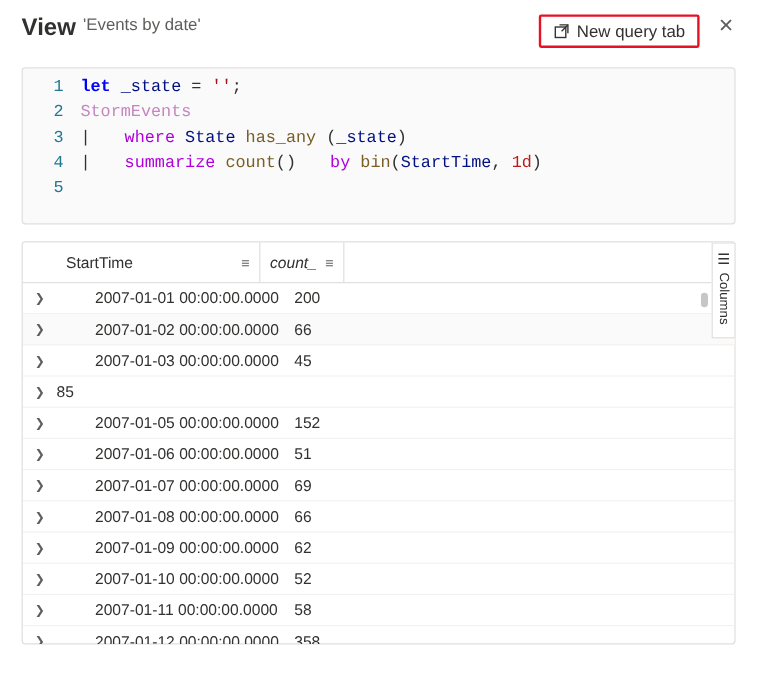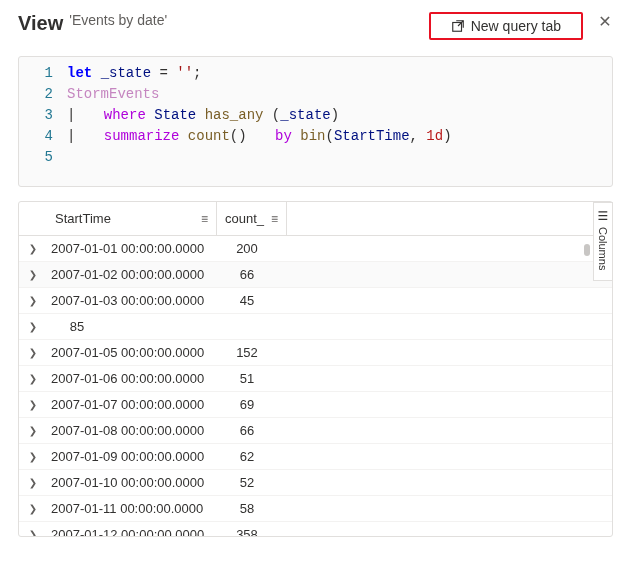--- a/index.html
+++ b/index.html
@@ -1,48 +1,48 @@
 <!DOCTYPE html>
 <html><head>
   <meta charset="utf-8">
   <style>
     * { box-sizing: border-box; margin: 0; padding: 0; }
     body { font-family: "Segoe UI", Arial, sans-serif; background: #fff; color: #323130; width: 631px; height: 566px; overflow: hidden; }
     .head { display: flex; padding: 12px 18px 10px 18px; }
     .head-title { font-size: 20px; font-weight: 600; color: #323130; }
     .head-quoted { font-size: 14px; font-weight: 400; color: #605e5c; margin-left: 6px; }
     .spacer { flex: 1; }
-    .nqt { display: flex; align-items: center; gap: 6px; border: 2px solid #e81123; padding: 4px 20px; cursor: pointer; font-size: 14px; color: #323130; border-radius: 2px; }
+    .nqt { display: flex; align-items: center; gap: 6px; border: 2px solid #e81123; padding: 4px 10px; cursor: pointer; font-size: 14px; color: #323130; border-radius: 2px; }
     .close { margin-left: 14px; font-size: 16px; color: #605e5c; cursor: pointer; width: 16px; text-align: center; }
     .code-pane { margin: 6px 18px 14px 18px; border: 1px solid #e1dfdd; border-radius: 3px; background: #fafafa; font-family: Consolas, "Courier New", monospace; font-size: 14px; line-height: 1.5; padding: 6px 10px 18px 10px; }
     .code-line { display: flex; }
     .ln { width: 24px; text-align: right; color: #237893; flex-shrink: 0; margin-right: 14px; user-select:none; }
     .tok-kw { color: #0000ff; font-weight: bold; }
     .tok-ent { color: #001080; }
     .tok-op { color: #af00db; padding-left: 20px; }
     .tok-fn { color: #795e26; }
     .tok-px { color: #c586c0; }
     .tok-str { color: #a31515; }
     .tok-num { color: #b91c1c; }
     .grid-wrap { margin: 0 18px 0 18px; border: 1px solid #e1dfdd; border-radius: 3px; position: relative; }
     .cols-tab { position: absolute; right: -1px; top: 0; width: 20px; background:#fff; border: 1px solid #e1dfdd; text-align: center; padding: 6px 2px 8px 2px; font-size: 11px; }
     .cols-tab .ico { font-size: 12px; display:block; margin-bottom: 4px; }
     .cols-tab .lbl { writing-mode: vertical-rl; font-size: 11px; color: #323130; }
     .thead { display: flex; border-bottom: 1px solid #e1dfdd; font-size: 13px; color: #323130; font-weight: 400; height: 34px; align-items: center; padding-right: 24px; }
     .th-exp { width: 28px; }
     .th { display:flex; align-items:center; height: 100%; border-right: 1px solid #e1dfdd; padding: 0 8px; position: relative; }
     .th1 { width: 170px; }
-    .th2 { width: 70px; }
+    .th2 { width: 70px; font-style: italic; }
     .th .bars { font-size: 12px; color: #605e5c; margin-left: auto; padding-left: 6px; }
     .tbody { max-height: 300px; overflow-y: auto; }
     .tr { display: flex; align-items: center; height: 26px; font-size: 13px; border-bottom: 1px solid #f3f2f1; padding-right: 24px; }
     .tr:nth-child(2) { background: #fafafa; }
     .exp { width: 28px; text-align: center; color: #605e5c; font-size: 10px; cursor: pointer; }
-    .c1 { width: 170px; padding-left: 4px; color: #323130; }
-    .c2 { width: 70px; text-align: center; padding-right: 10px; color: #323130; }
+    .c1 { width: 170px; padding-left: 4px; color: #323130; margin-left: 28px; }
+    .c2 { width: 70px; text-align: left; padding-right: 10px; color: #323130; }
     .scrollbar-marker { position: absolute; right: 22px; top: 42px; width: 6px; height: 12px; background: #c8c6c4; border-radius: 3px; }
     svg { display: block; }
   </style>
 </head>
 <body>
 
 <div class="head">
   <span class="head-title">View</span>
   <span class="head-quoted">'Events by date'</span>
   <span class="spacer"></span>

